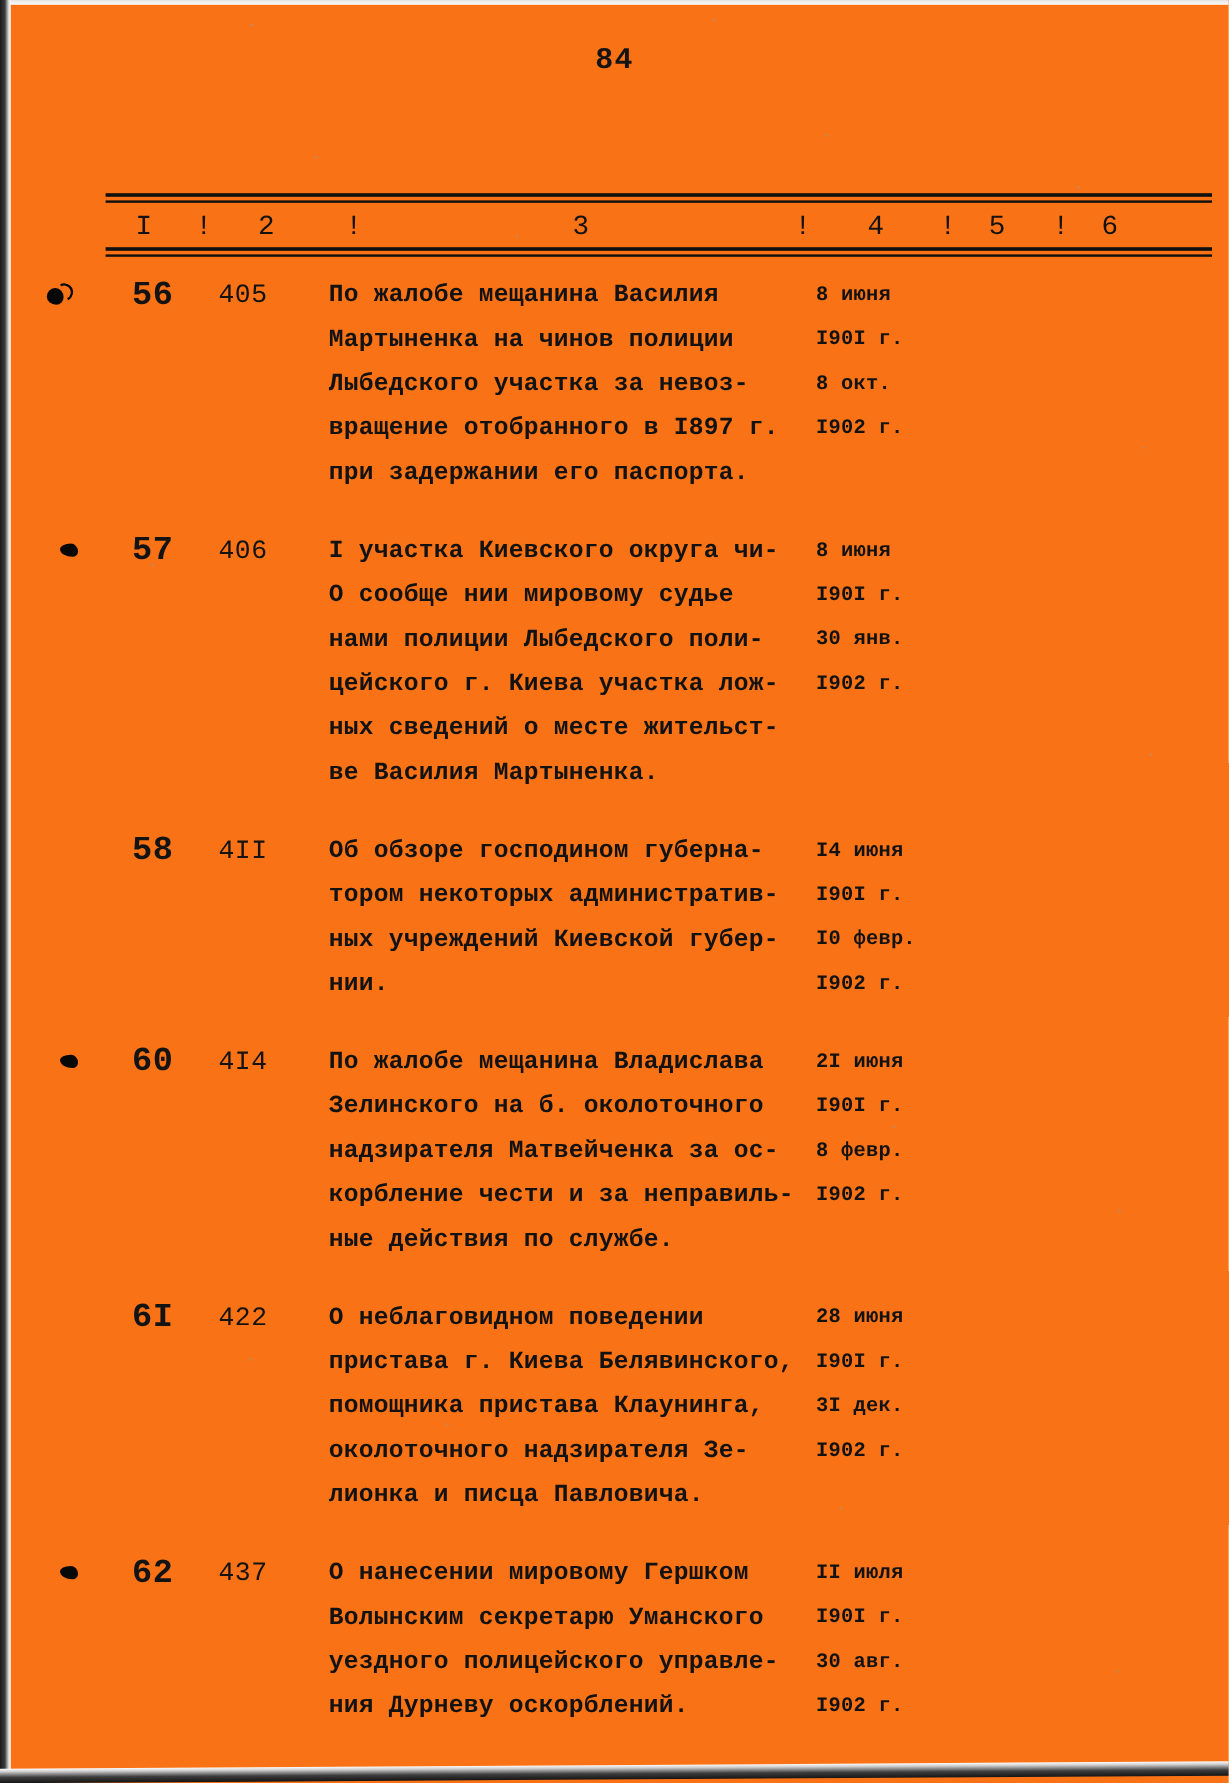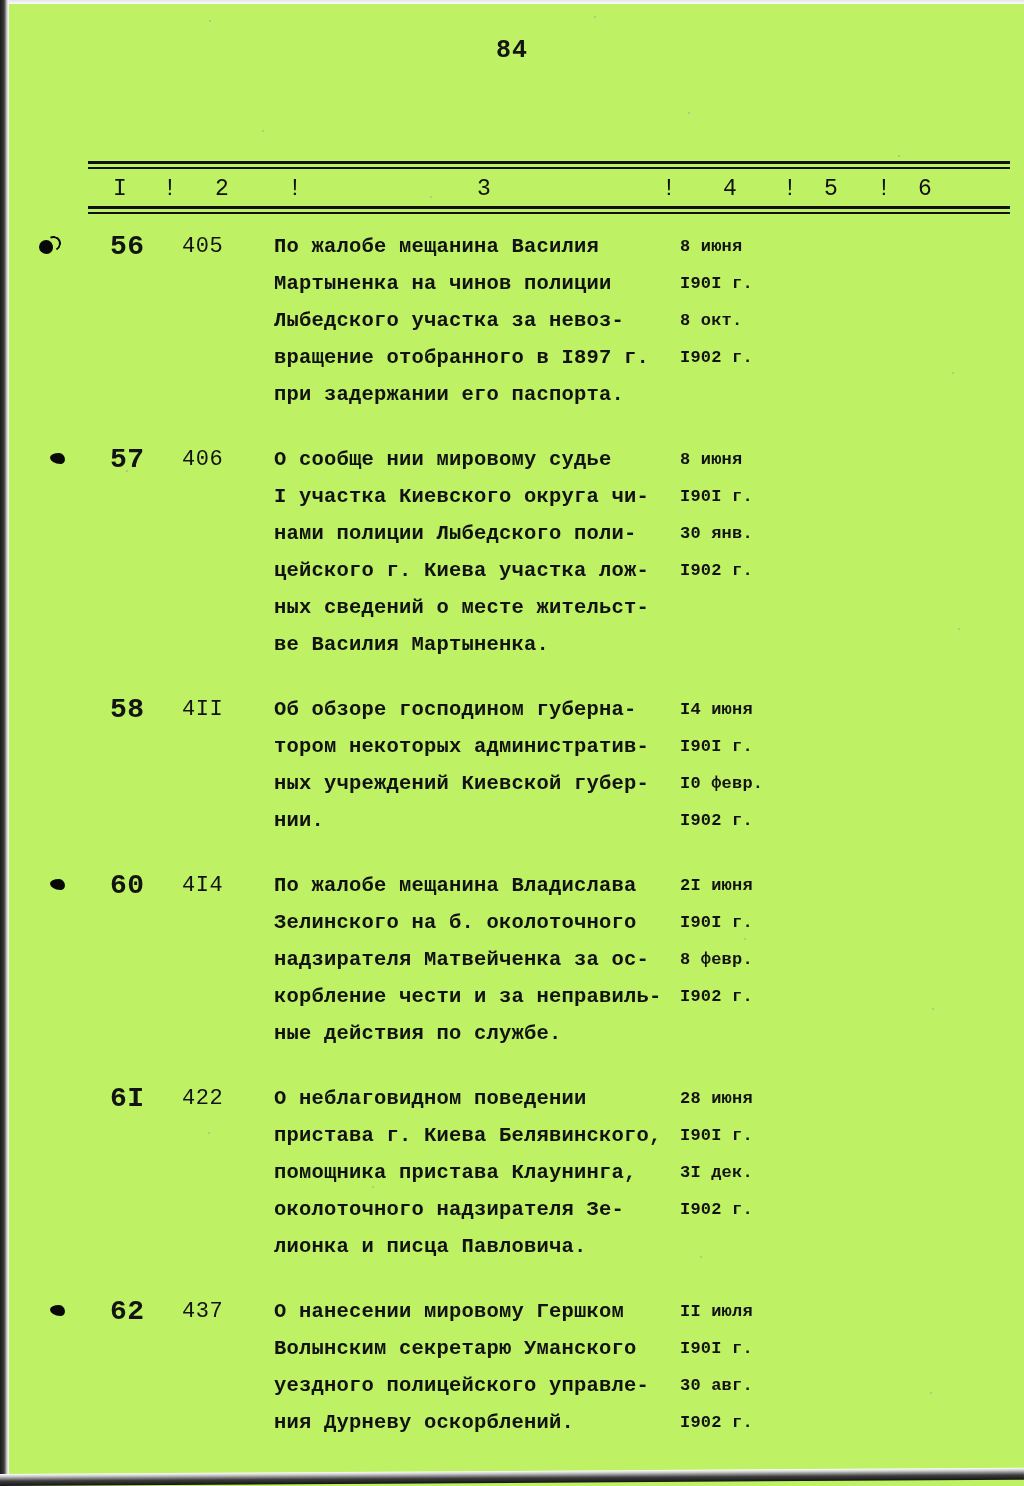--- a/index.html
+++ b/index.html
@@ -7,21 +7,21 @@
     padding: 0;
     background: #ffffff;
   }
   body {
     font-family: "Liberation Mono", "DejaVu Sans Mono", monospace;
   }
   #page {
     position: relative;
     width: 1024px;
     height: 1486px;
-    background: #bef264;
+    background: #f97316;
     overflow: hidden;
   }
 
   
   .scan-edge-left {
     position: absolute;
     left: 0; top: 0;
     width: 9px; height: 1486px;
     background: linear-gradient(to right, #1a1a1a 0%, #3b3b3b 45%, #d8d8d8 80%, #fdfdfd 100%);
   }
@@ -214,21 +214,21 @@
         <div class="col-file">405</div>
         <div class="col-desc"><span class="desc-line">По жалобе мещанина Василия</span><span class="desc-line">Мартыненка на чинов полиции</span><span class="desc-line">Лыбедского участка за невоз-</span><span class="desc-line">вращение отобранного в I897 г.</span><span class="desc-line">при задержании его паспорта.</span></div>
         <div class="col-dates"><span class="date-line">8 июня</span><span class="date-line">I90I г.</span><span class="date-line">8 окт.</span><span class="date-line">I902 г.</span><span class="date-line"></span></div>
       </div>
       <div class="entry">
         <div class="ink-mark m2" style="left: 47px; top: 8px;">
           <span class="blob"></span>
         </div>
         <div class="col-num">57</div>
         <div class="col-file">406</div>
-        <div class="col-desc"><span class="desc-line">О сообще нии мировому судье</span><span class="desc-line">I участка Киевского округа чи-</span><span class="desc-line">нами полиции Лыбедского поли-</span><span class="desc-line">цейского г. Киева участка лож-</span><span class="desc-line">ных сведений о месте жительст-</span><span class="desc-line">ве Василия Мартыненка.</span></div>
+        <div class="col-desc"><span class="desc-line">I участка Киевского округа чи-</span><span class="desc-line">О сообще нии мировому судье</span><span class="desc-line">нами полиции Лыбедского поли-</span><span class="desc-line">цейского г. Киева участка лож-</span><span class="desc-line">ных сведений о месте жительст-</span><span class="desc-line">ве Василия Мартыненка.</span></div>
         <div class="col-dates"><span class="date-line">8 июня</span><span class="date-line">I90I г.</span><span class="date-line">30 янв.</span><span class="date-line">I902 г.</span><span class="date-line"></span><span class="date-line"></span></div>
       </div>
       <div class="entry">
         <div class="col-num">58</div>
         <div class="col-file">4II</div>
         <div class="col-desc"><span class="desc-line">Об обзоре господином губерна-</span><span class="desc-line">тором некоторых административ-</span><span class="desc-line">ных учреждений Киевской губер-</span><span class="desc-line">нии.</span></div>
         <div class="col-dates"><span class="date-line">I4 июня</span><span class="date-line">I90I г.</span><span class="date-line">I0 февр.</span><span class="date-line">I902 г.</span></div>
       </div>
       <div class="entry">
         <div class="ink-mark m2" style="left: 47px; top: 8px;">

